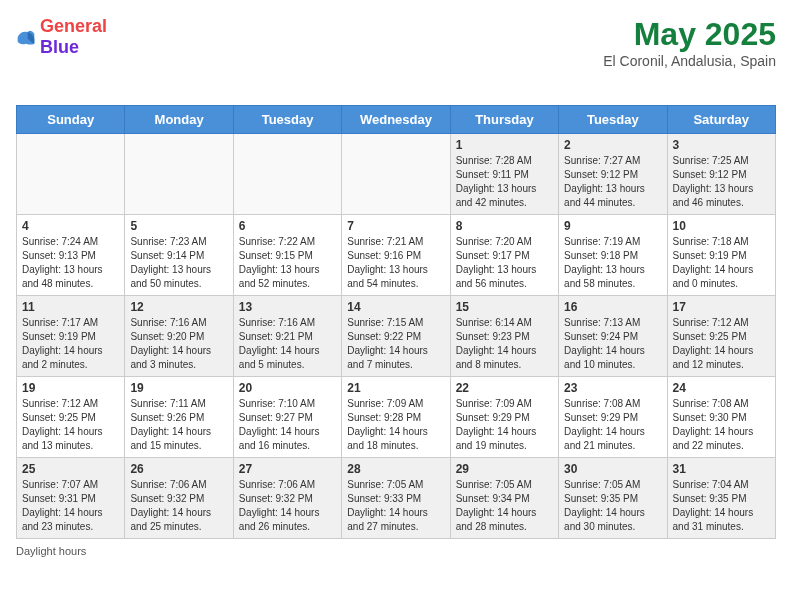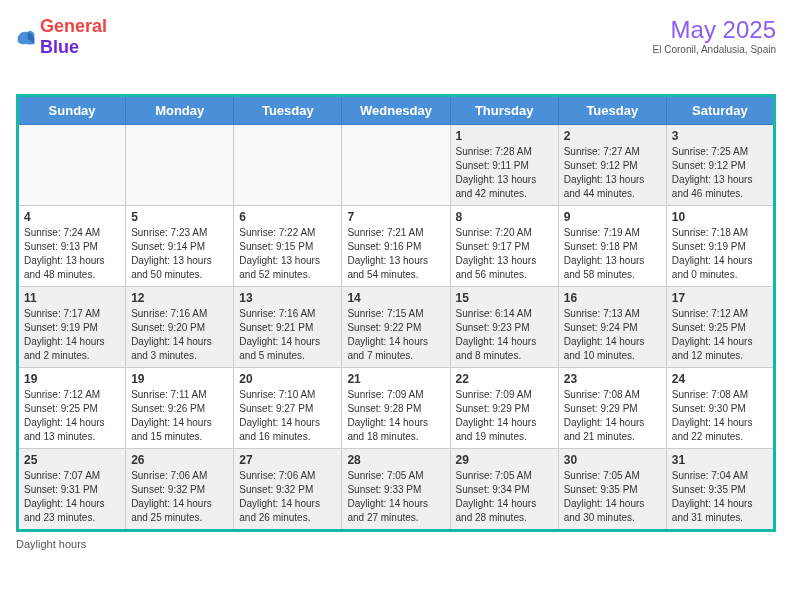--- a/index.html
+++ b/index.html
@@ -32,32 +32,32 @@
       color: #6d28d9;
     }
     .logo-icon {
       width: 20px;
       height: 20px;
     }
     .title-area {
       text-align: right;
     }
     .month-title {
-      font-size: 24px;
-      font-weight: normal;
-      color: #8b5cf6;
+      font-size: 32px;
+      font-weight: bold;
+      color: #15803d;
     }
     .subtitle {
-      font-size: 10px;
+      font-size: 14px;
       color: #555;
     }
     .calendar {
       width: 100%;
       border-collapse: collapse;
-      border: 3px solid #14b8a6;
+      border: 1px solid #14b8a6;
       margin-top: 36px;
     }
     .calendar th {
       background-color: #4a90d9;
       color: #fff;
       font-size: 13px;
       font-weight: bold;
       padding: 6px 4px;
       text-align: center;
       border: 1px solid #3a7bc8;

